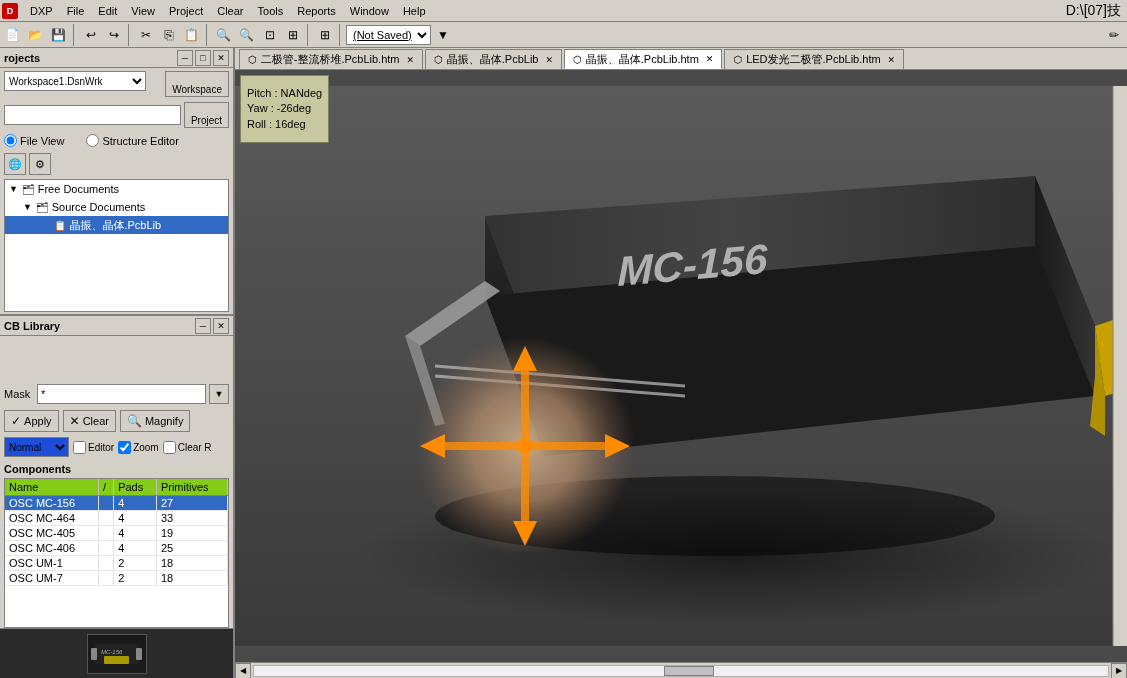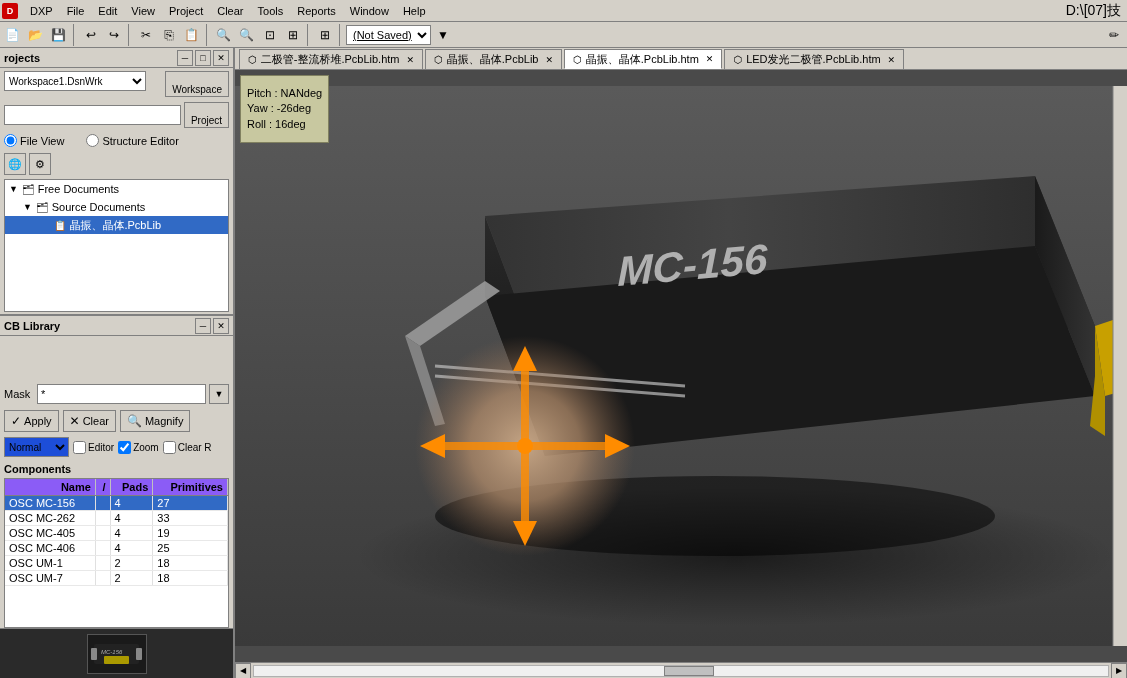--- a/index.html
+++ b/index.html
@@ -69,21 +69,21 @@
     
     #components-section { background: #d4d0c8; }
     #components-header { display: flex; align-items: center; height: 18px; padding: 0 4px; }
     #components-title { font-size: 11px; font-weight: bold; }
 
     #comp-table-wrap { height: 150px; overflow-y: auto; border: 1px solid #808080; margin: 0 4px; background: white; }
     #comp-table-wrap::-webkit-scrollbar { width: 12px; }
     #comp-table-wrap::-webkit-scrollbar-track { background: #f0f0f0; }
     #comp-table-wrap::-webkit-scrollbar-thumb { background: #c0c0c0; border: 1px solid #808080; }
     table { width: 100%; border-collapse: collapse; font-size: 11px; }
-    th { background: #8b5cf6; border-bottom: 1px solid #808080; border-right: 1px solid #c0c0c0; padding: 2px 4px; text-align: right; font-weight: bold; position: sticky; top: 0; cursor: pointer; }
+    th { background: #84cc16; border-bottom: 1px solid #808080; border-right: 1px solid #c0c0c0; padding: 2px 4px; text-align: left; font-weight: normal; position: sticky; top: 0; cursor: pointer; }
     th:after { content: ' '; }
     td { border-bottom: 1px solid #e8e8e8; border-right: 1px solid #e0e0e0; padding: 1px 4px; }
     tr.selected td { background: #316ac5; color: white; }
 
     
     #bottom-preview { height: 50px; border-top: 1px solid #808080; display: flex; align-items: center; justify-content: center; background: #2a2a2a; }
     #preview-img { width: 60px; height: 40px; background: #1a1a1a; border: 1px solid #555; display: flex; align-items: center; justify-content: center; }
 
     
     #tabs-bar { height: 22px; background: #d4d0c8; border-bottom: 1px solid #808080; display: flex; align-items: flex-end; padding-left: 4px; }
@@ -266,21 +266,21 @@
             </tr>
           </thead>
           <tbody id="comp-tbody">
               <tr class="selected">
                 <td>OSC MC-156</td>
                 <td></td>
                 <td>4</td>
                 <td>27</td>
               </tr>
               <tr>
-                <td>OSC MC-262</td>
+                <td>OSC MC-464</td>
                 <td></td>
                 <td>4</td>
                 <td>33</td>
               </tr>
               <tr>
                 <td>OSC MC-405</td>
                 <td></td>
                 <td>4</td>
                 <td>19</td>
               </tr>

